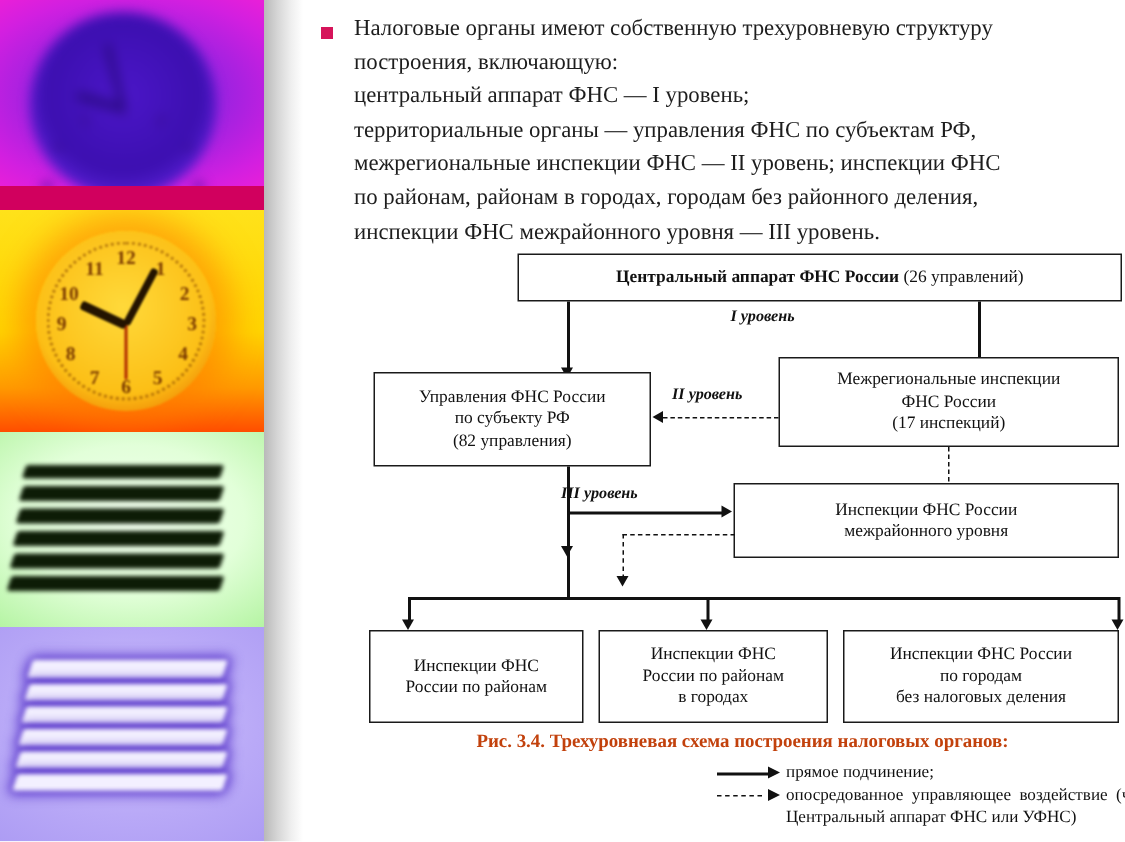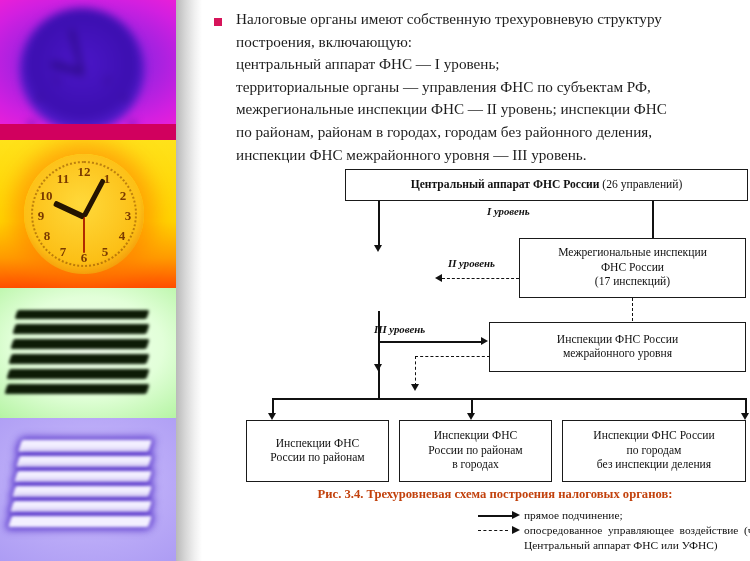--- a/index.html
+++ b/index.html
@@ -182,20 +182,25 @@
       </div>
 
       <div class="ln lnv" style="left:176px;top:41px;height:45px;"></div>
       <div class="arrowD" style="left:172px;top:85px;"></div>
 
       <div class="ln lnv" style="left:450px;top:41px;height:40px;"></div>
       <div class="arrowD" style="left:446px;top:80px;"></div>
 
       <div class="lvl" style="left:285px;top:45px;">I уровень</div>
 
+      <div class="box" style="left:47px;top:88px;width:185px;height:63px;flex-direction:column;">
+        <div>Управления ФНС России</div>
+        <div>по субъекту РФ</div>
+        <div>(82 управления)</div>
+      </div>
 
       <div class="box" style="left:317px;top:78px;width:227px;height:60px;flex-direction:column;">
         <div>Межрегиональные инспекции</div>
         <div>ФНС России</div>
         <div>(17 инспекций)</div>
       </div>
 
       <div class="dashH" style="left:240px;top:118px;width:77px;"></div>
       <div class="arrowL" style="left:233px;top:114px;"></div>
       <div class="lvl" style="left:246px;top:97px;">II уровень</div>
@@ -234,21 +239,21 @@
 
       <div class="box" style="left:197px;top:260px;width:153px;height:62px;flex-direction:column;">
         <div>Инспекции ФНС</div>
         <div>России по районам</div>
         <div>в городах</div>
       </div>
 
       <div class="box" style="left:360px;top:260px;width:184px;height:62px;flex-direction:column;">
         <div>Инспекции ФНС России</div>
         <div>по городам</div>
-        <div>без инспекции деления</div>
+        <div>без налоговых деления</div>
       </div>
     </div>
 
     <div class="caption">Рис. 3.4. Трехуровневая схема построения налоговых органов:</div>
 
     <div class="legend">
       <div class="lrow">
         <span class="lsolid"></span>
         <span class="lhead"></span>
         <span class="lbl">прямое подчинение;</span>

